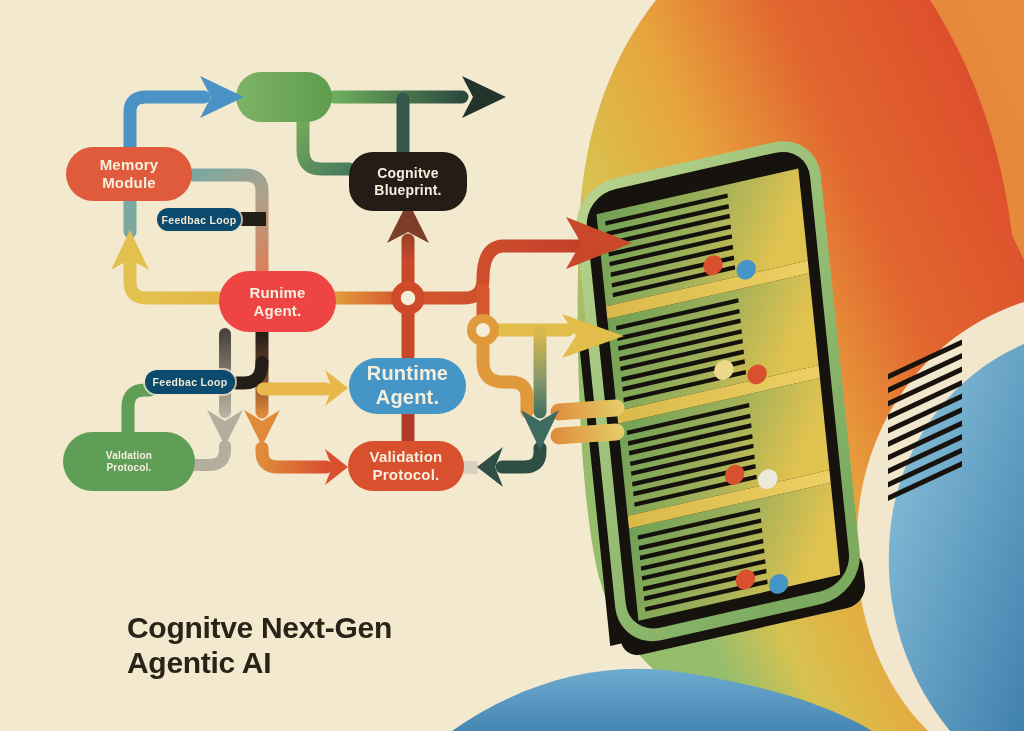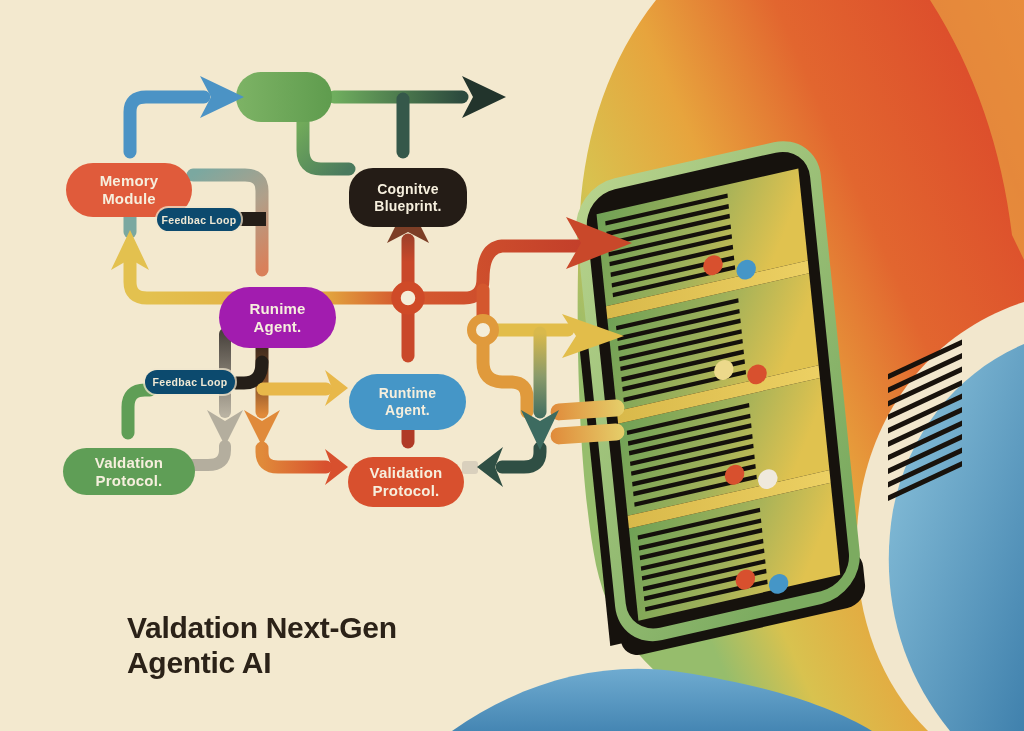--- a/index.html
+++ b/index.html
@@ -1,31 +1,31 @@
 <!DOCTYPE html>
 <html><head>
 <meta charset="utf-8">
 <style>
   html,body{margin:0;padding:0;background:#ddd;}
   .canvas{position:relative;width:1024px;height:731px;overflow:hidden;
     background:#f3e9cf;font-family:"Liberation Sans",sans-serif;}
   .art{position:absolute;left:0;top:0;}
   .node{position:absolute;display:flex;align-items:center;justify-content:center;
     text-align:center;color:#f6efdd;font-weight:700;white-space:pre-line;
-    line-height:1.18;letter-spacing:.2px;margin-top:16px;}
+    line-height:1.18;letter-spacing:.2px;}
   .node-memory{left:66px;top:147px;width:126px;height:54px;border-radius:27px;
     background:#e05b3b;font-size:15px;}
   .node-cognitive{left:349px;top:152px;width:118px;height:59px;border-radius:24px;
     background:#241c16;font-size:14px;}
   .node-runtime-dark{left:219px;top:271px;width:117px;height:61px;border-radius:31px;
-    background:#a21caf;font-size:15px;}
+    background:#ef4444;font-size:15px;}
   .node-runtime-blue{left:349px;top:358px;width:117px;height:56px;border-radius:28px;
-    background:#4596c7;font-size:14px;}
-  .node-validation-green{left:63px;top:432px;width:132px;height:47px;border-radius:30px;
-    background:#5f9e56;font-size:15px;}
+    background:#4596c7;font-size:20px;}
+  .node-validation-green{left:63px;top:432px;width:132px;height:59px;border-radius:30px;
+    background:#5f9e56;font-size:10px;}
   .node-validation-red{left:348px;top:441px;width:116px;height:50px;border-radius:29px;
     background:#d8502e;font-size:15px;}
   .tag{position:absolute;display:flex;align-items:center;justify-content:center;
     background:#0c4a6e;color:#efe8d4;font-size:10.5px;font-weight:700;
     border-radius:12px;box-shadow:0 0 0 2px rgba(240,230,205,.75);
     white-space:nowrap;letter-spacing:.3px;}
   .tag-1{left:157px;top:208px;width:84px;height:23px;}
   .tag-2{left:145px;top:370px;width:90px;height:24px;}
   .title{position:absolute;left:127px;top:610px;font-size:30px;font-weight:700;
     color:#2b2218;line-height:1.17;letter-spacing:-.3px;white-space:pre-line;}
@@ -264,16 +264,16 @@
 <div class="node node-runtime-dark">Runime
 Agent.</div>
 <div class="node node-runtime-blue">Runtime
 Agent.</div>
 <div class="node node-validation-green">Valdation
 Protocol.</div>
 <div class="node node-validation-red">Validation
 Protocol.</div>
 <div class="tag tag-1">Feedbac Loop</div>
 <div class="tag tag-2">Feedbac Loop</div>
-<div class="title">Valdation Next-Gen
+<div class="title">Cognitve Next-Gen
 Agentic AI</div>
 
 </div>
 
 </body></html>

